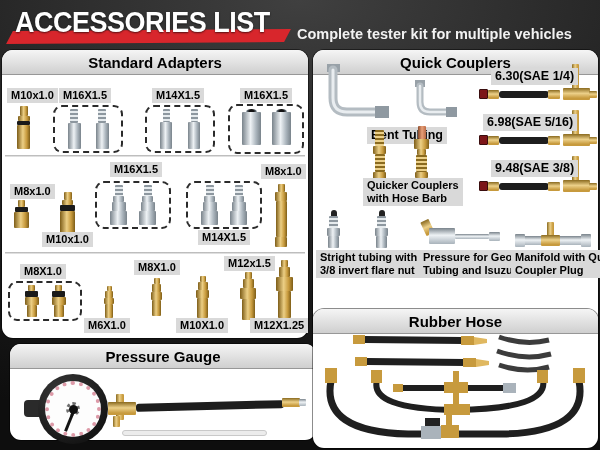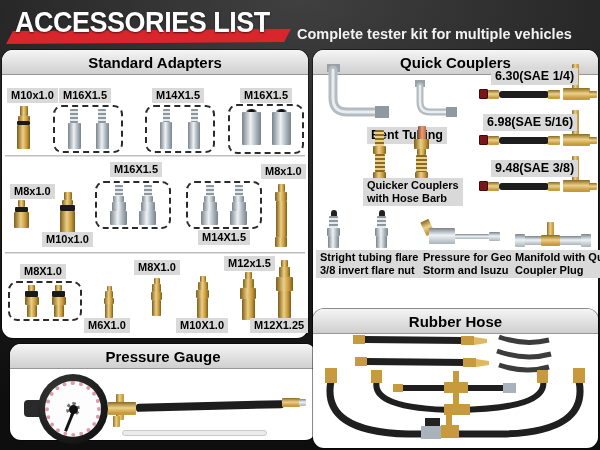--- a/index.html
+++ b/index.html
@@ -285,33 +285,33 @@
         <i style="width:13px;height:8px"></i>
         <i style="width:11px;height:12px"></i>
     </div>
     <div class="fit abs steel" style="left:62px;top:160px">
       <i class="tip" style="width:6px;height:6px"></i>
         <i class="thread-s" style="width:9px;height:12px"></i>
         <i style="width:13px;height:8px"></i>
         <i style="width:11px;height:12px"></i>
     </div>
     <div class="lbl" style="left:3px;top:200px">
-      <span class="ln">Stright tubing flare</span>
+      <span class="ln">Stright tubing with</span>
       <span class="ln">3/8 invert flare nut</span>
     </div>
 
     <div class="abs" style="left:108px;top:170px;width:86px;height:28px">
       <div class="bar bg-brass" style="left:2px;top:0;width:9px;height:15px;transform:rotate(-25deg)"></div>
       <div class="bar bg-steel" style="left:8px;top:8px;width:26px;height:16px"></div>
       <div class="bar bg-steel" style="left:34px;top:14px;width:34px;height:5px"></div>
       <div class="bar bg-steel" style="left:68px;top:12px;width:11px;height:9px"></div>
     </div>
     <div class="lbl" style="left:106px;top:200px">
       <span class="ln">Pressure for Geo</span>
-      <span class="ln">Storm and Isuzu</span>
+      <span class="ln">Tubing and Isuzu</span>
     </div>
 
     <div class="abs" style="left:202px;top:172px;width:80px;height:26px">
       <div class="bar bg-brassv" style="left:32px;top:0;width:7px;height:15px"></div>
       <div class="bar bg-steel" style="left:0;top:14px;width:76px;height:9px"></div>
       <div class="bar bg-steel" style="left:0;top:12px;width:10px;height:13px"></div>
       <div class="bar bg-steel" style="left:66px;top:12px;width:10px;height:13px"></div>
       <div class="bar bg-brass" style="left:26px;top:13px;width:19px;height:11px"></div>
     </div>
     <div class="lbl" style="left:198px;top:200px">

